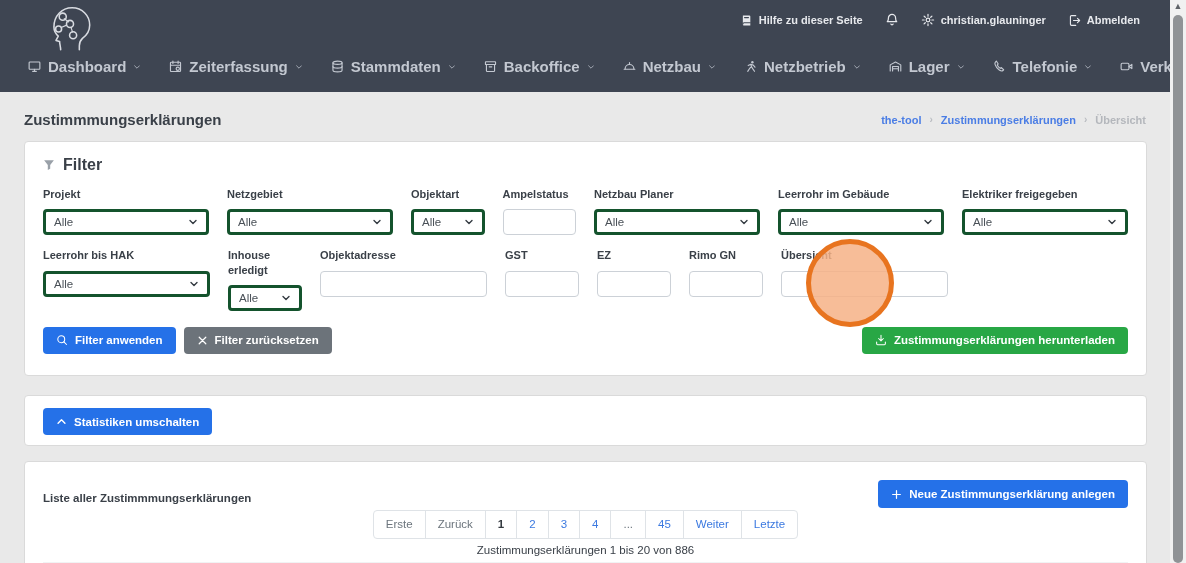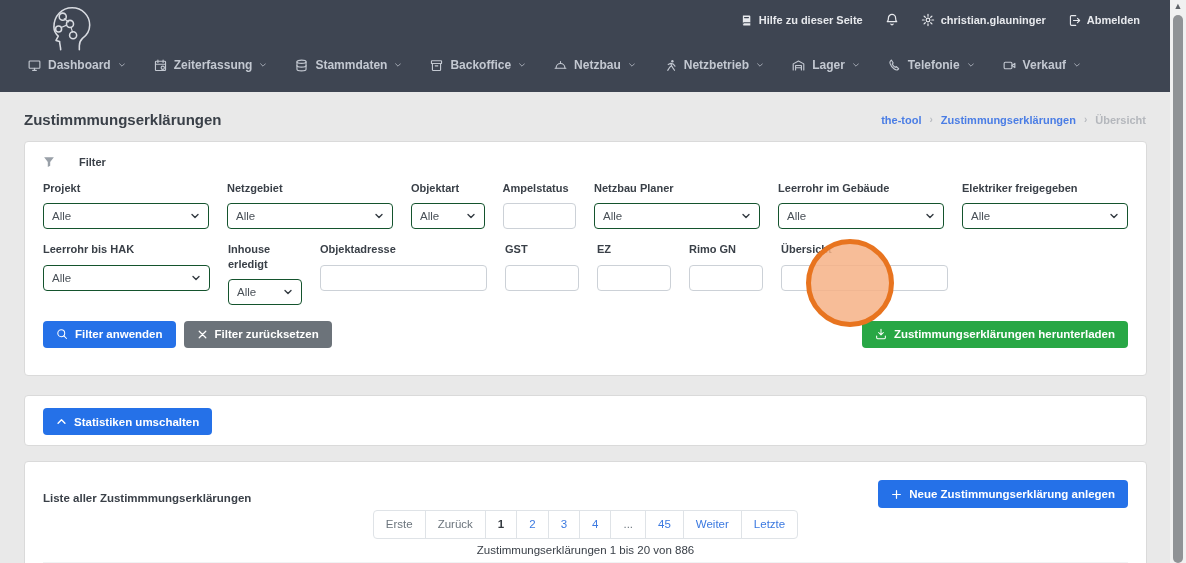--- a/index.html
+++ b/index.html
@@ -6,43 +6,43 @@
   html,body { background:#e9e9e9; }
   body { font-family:"Liberation Sans","DejaVu Sans",sans-serif; }
   .viewport { position:relative; width:1186px; height:563px; overflow:hidden; background:#e9e9e9; }
 
   
   .header { position:absolute; top:0; left:0; width:1170px; height:92px; background:#3e4552; z-index:2; }
   .logo { position:absolute; left:42px; top:2px; }
   .header-right { position:absolute; right:30px; top:13px; display:flex; align-items:center; gap:22px; color:#e7e9ed; font-size:11px; font-weight:700; }
   .hr-item { display:flex; align-items:center; gap:6px; cursor:pointer; white-space:nowrap; }
   .navbar { position:absolute; left:28px; top:58px; display:flex; gap:28px; align-items:center; }
-  .nav-item { display:flex; align-items:center; gap:7px; color:#c3c8d1; font-size:12px; font-weight:700; cursor:pointer; white-space:nowrap; text-decoration:none; }
+  .nav-item { display:flex; align-items:center; gap:7px; color:#c3c8d1; font-size:15px; font-weight:700; cursor:pointer; white-space:nowrap; text-decoration:none; }
   .ic { display:inline-flex; align-items:center; justify-content:center; }
   .ic svg { display:block; }
   .caret { opacity:.75; }
 
   
   .main { position:absolute; top:92px; left:0; width:1170px; }
   .page-head { display:flex; justify-content:space-between; align-items:center; padding:19px 24px 13px 24px; }
   .page-title { font-size:15px; font-weight:700; color:#3a4048; }
   .breadcrumb { display:flex; align-items:center; gap:8px; font-size:11px; font-weight:600; }
   .bc-link { color:#4a7de5; text-decoration:none; }
   .bc-current { color:#b4b7bc; }
   .bc-sep { color:#b9bcc1; font-size:10px; }
 
   
   .card { background:#fff; border:1px solid #dadada; border-radius:4px; margin:0 23px 0 24px; }
   .filter-card { height:235px; padding:14px 18px 16px; margin-bottom:19px; }
-  .filter-title { display:flex; align-items:center; gap:24px; font-size:11px; font-weight:700; color:#3a4048; }
+  .filter-title { display:flex; align-items:center; gap:8px; font-size:16px; font-weight:700; color:#3a4048; }
   .frow { display:flex; gap:18px; margin-top:13px; align-items:flex-start; }
   .field { display:flex; flex-direction:column; }
   .field.lg { width:167px; } .field.sm { width:74px; }
   .flabel { font-size:11px; font-weight:700; color:#3a4048; margin-bottom:8px; line-height:1.3; }
-  .select { height:26px; border:1px solid #14532d; border-radius:4px; background:#fff; display:flex; align-items:center; justify-content:space-between; padding:0 8px; font-size:11.5px; color:#495057; cursor:pointer; }
+  .select { height:26px; border:3px solid #14532d; border-radius:4px; background:#fff; display:flex; align-items:center; justify-content:space-between; padding:0 8px; font-size:11.5px; color:#495057; cursor:pointer; }
   .tinput { height:26px; width:100%; border:1px solid #ccd1d7; border-radius:4px; padding:0 8px; font-size:11.5px; color:#495057; font-family:inherit; }
   .filter-actions { display:flex; align-items:center; margin-top:16px; }
   .btn { display:inline-flex; align-items:center; gap:7px; height:27px; padding:0 13px; border:none; border-radius:4px; color:#fff; font-size:11.5px; font-weight:700; font-family:inherit; cursor:pointer; white-space:nowrap; }
   .btn-blue { background:#2571e8; }
   .btn-gray { background:#6c737a; margin-left:8px; }
   .btn-green { background:#28a745; margin-left:auto; }
 
   .stats-card { height:51px; padding:12px 18px; margin-bottom:15px; }
 
   .list-card { height:130px; padding:18px 18px 0; }

